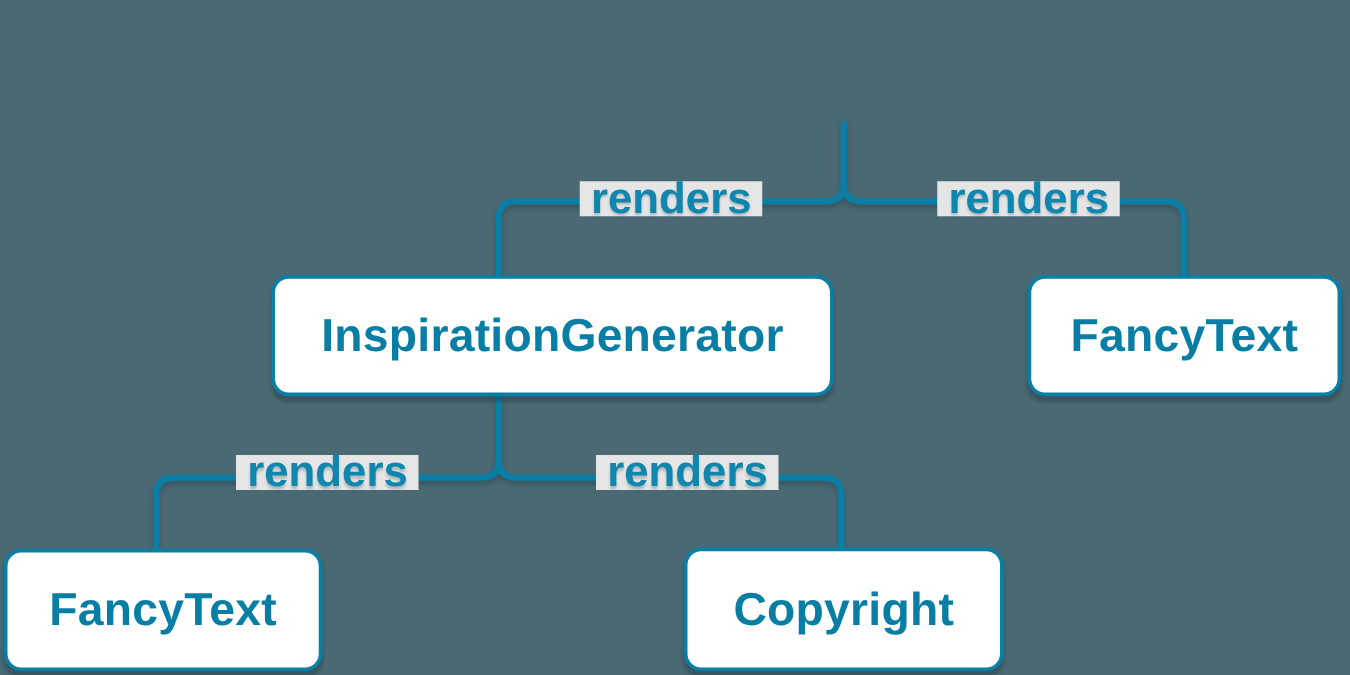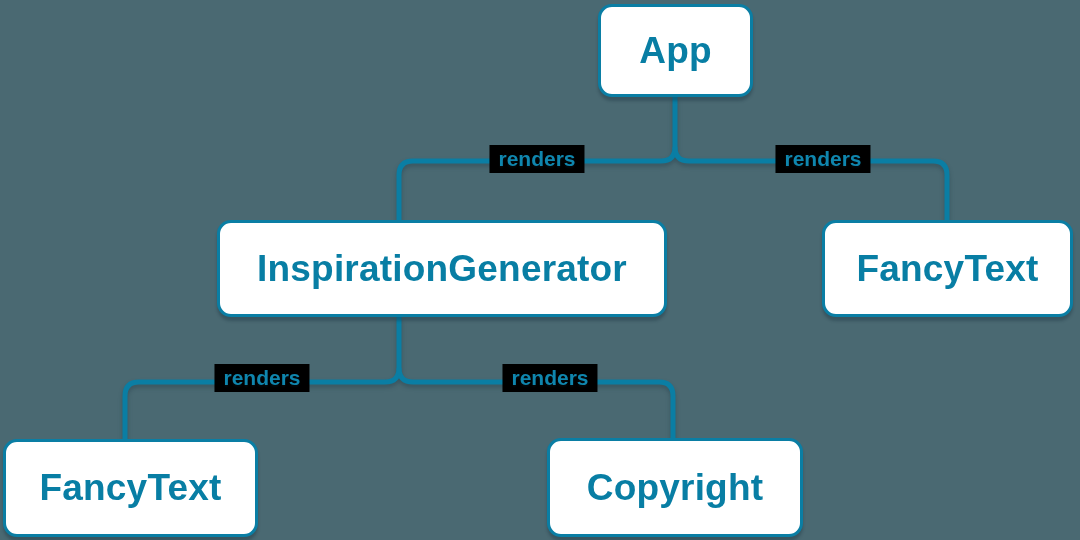--- a/index.html
+++ b/index.html
@@ -44,23 +44,23 @@
     box-shadow: 0 4px 3px rgba(15, 40, 52, 0.30);
   }
   #node-app                  { left: 598px; top: 4px;   width: 155px; height: 93px; }
   #node-inspiration-generator{ left: 187px; top: 220px; width: 450px; height: 97px; margin-left: 30px; }
   #node-fancy-text-top       { left: 822px; top: 220px; width: 251px; height: 97px; }
   #node-fancy-text-bottom    { left: 3px;   top: 439px; width: 255px; height: 98px; }
   #node-copyright            { left: 547px; top: 438px; width: 256px; height: 99px; }
   .edge-label {
     position: absolute;
     transform: translateX(-50%);
-    background: #000000;
+    background: #e5e5e5;
     color: #0f86ae;
-    font-size: 21px;
+    font-size: 35px;
     font-weight: 700;
     line-height: 28px;
     padding: 0 9px;
     white-space: nowrap;
     text-shadow: 0 2px 2px rgba(15, 40, 52, 0.25);
   }
   #edge-label-0 { left: 537px; top: 145px; }
   #edge-label-1 { left: 823px; top: 145px; }
   #edge-label-2 { left: 262px; top: 364px; }
   #edge-label-3 { left: 550px; top: 364px; }
@@ -70,21 +70,20 @@
 
 <div id="canvas">
 
   <svg id="edges-svg" viewBox="0 0 1080 540" xmlns="http://www.w3.org/2000/svg">
     <path d="M 675 97 L 675 147 Q 675 161 661 161 L 413 161 Q 399 161 399 175 L 399 221"></path>
     <path d="M 675 147 Q 675 161 689 161 L 933 161 Q 947 161 947 175 L 947 221"></path>
     <path d="M 399 317 L 399 368 Q 399 382 385 382 L 139 382 Q 125 382 125 396 L 125 440"></path>
     <path d="M 399 368 Q 399 382 413 382 L 659 382 Q 673 382 673 396 L 673 439"></path>
   </svg>
 
-  <div class="node" id="node-app">App</div>
 
   <div class="node" id="node-inspiration-generator">InspirationGenerator</div>
 
   <div class="node" id="node-fancy-text-top">FancyText</div>
 
   <div class="node" id="node-fancy-text-bottom">FancyText</div>
 
   <div class="node" id="node-copyright">Copyright</div>
 
   <span class="edge-label" id="edge-label-0">renders</span>

